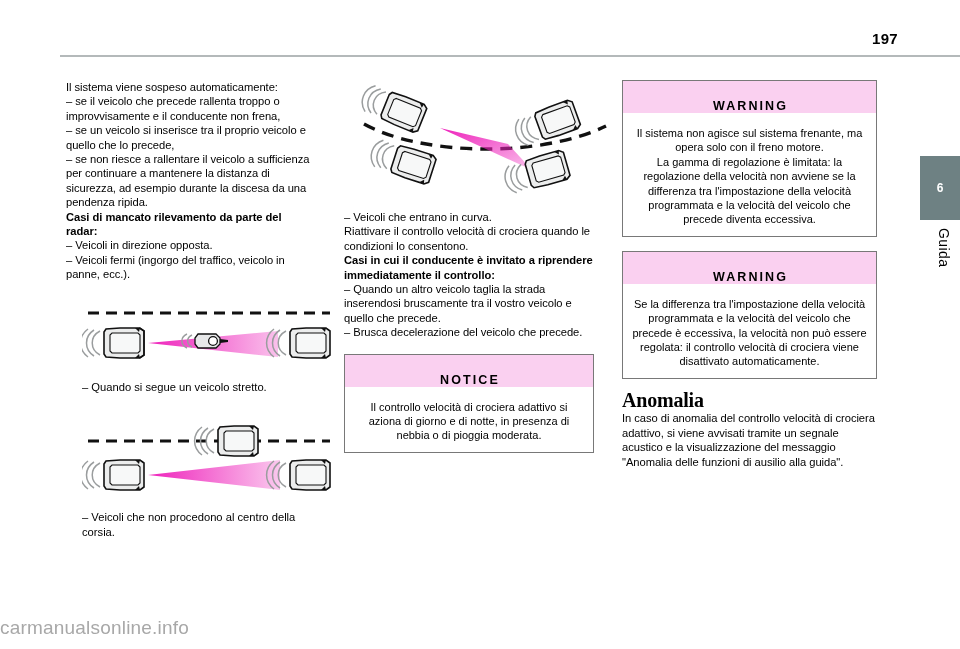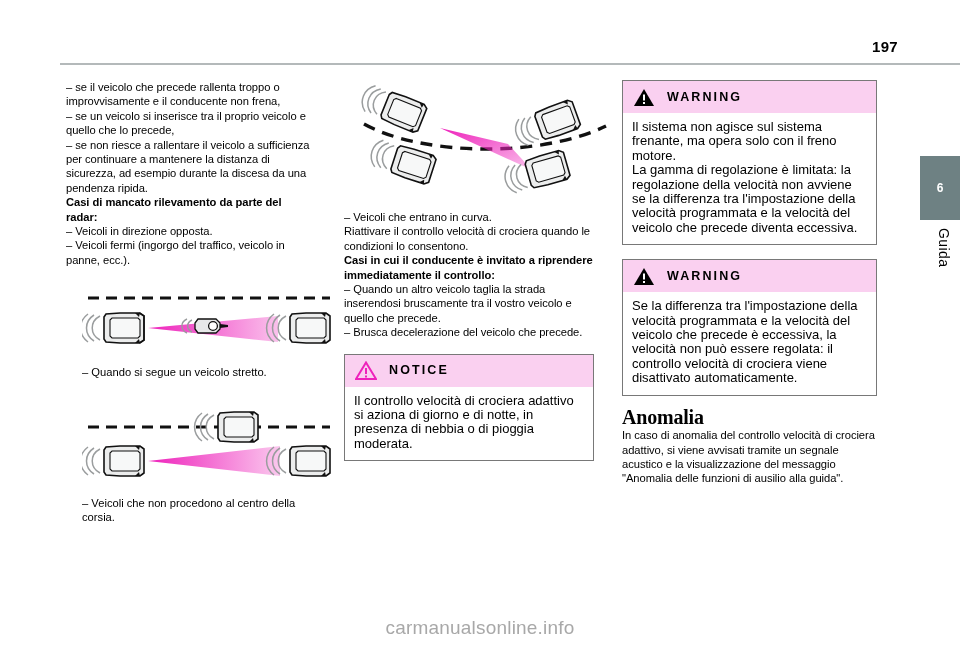--- a/index.html
+++ b/index.html
@@ -13,21 +13,21 @@
     height: 649px;
     position: relative;
     font-family: "Liberation Sans", sans-serif;
     color: #000000;
     overflow: hidden;
   }
 
   
   #page-header {
     position: absolute;
-    left: 0; top: 8px;
+    left: 0; top: 0;
     width: 960px;
     height: 56px;
   }
   #page-number {
     position: absolute;
     right: 62px;
     top: 30px;
     font-size: 15px;
     font-weight: bold;
     letter-spacing: 0.3px;
@@ -94,30 +94,32 @@
     background: #ffffff;
     margin-bottom: 14px;
   }
   .alert-head {
     background: #fad0f0;
     padding: 6px 8px 6px 10px;
     display: flex;
     align-items: center;
     gap: 12px;
     height: 20px;
+    flex-direction: column;
   }
   .alert-title {
     font-size: 12.5px;
     font-weight: bold;
     letter-spacing: 2.1px;
   }
   .alert-body {
-    padding: 7px 9px 9px 9px;
-    font-size: 13px;
+    padding: 13px 9px 9px 9px;
+    font-size: 11px;
     line-height: 14.4px;
+    text-align: center;
   }
   .alert-body p { margin: 0; }
 
   
   h2.section-title {
     margin: 0 0 4px 0;
     font-size: 20px;
     font-weight: bold;
     letter-spacing: -0.2px;
     font-family: Liberation Serif, serif;
@@ -133,21 +135,20 @@
     font-size: 11.2px;
     line-height: 14.4px;
   }
 
   
   #watermark {
     position: absolute;
     left: 0;
     right: 0;
     bottom: 10px;
-    text-align: center;
     font-size: 19px;
     color: #a8a8a8;
     letter-spacing: 0.2px;
   }
 
   svg { display: block; }
 </style>
 </head>
 <body>
 
@@ -156,20 +157,21 @@
   <div id="header-rule"></div>
 </div>
 
 <div id="side-tab">
   <span>6</span>
 </div>
 <div id="side-tab-label">Guida</div>
 
 <div class="col" id="col-1">
 
+  <p class="body">Il sistema viene sospeso automaticamente:</p>
   <p class="body">–  se il veicolo che precede rallenta troppo o improvvisamente e il conducente non frena,</p>
   <p class="body">–  se un veicolo si inserisce tra il proprio veicolo e quello che lo precede,</p>
   <p class="body">–  se non riesce a rallentare il veicolo a sufficienza per continuare a mantenere la distanza di sicurezza, ad esempio durante la discesa da una pendenza ripida.</p>
   <p class="body bold">Casi di mancato rilevamento da parte del radar:</p>
   <p class="body">–  Veicoli in direzione opposta.</p>
   <p class="body">–  Veicoli fermi (ingorgo del traffico, veicolo in panne, ecc.).</p>
 
   <div class="figure" style="margin-top:22px;">
     <svg width="250" height="72" viewBox="0 0 250 72">
       <defs>

